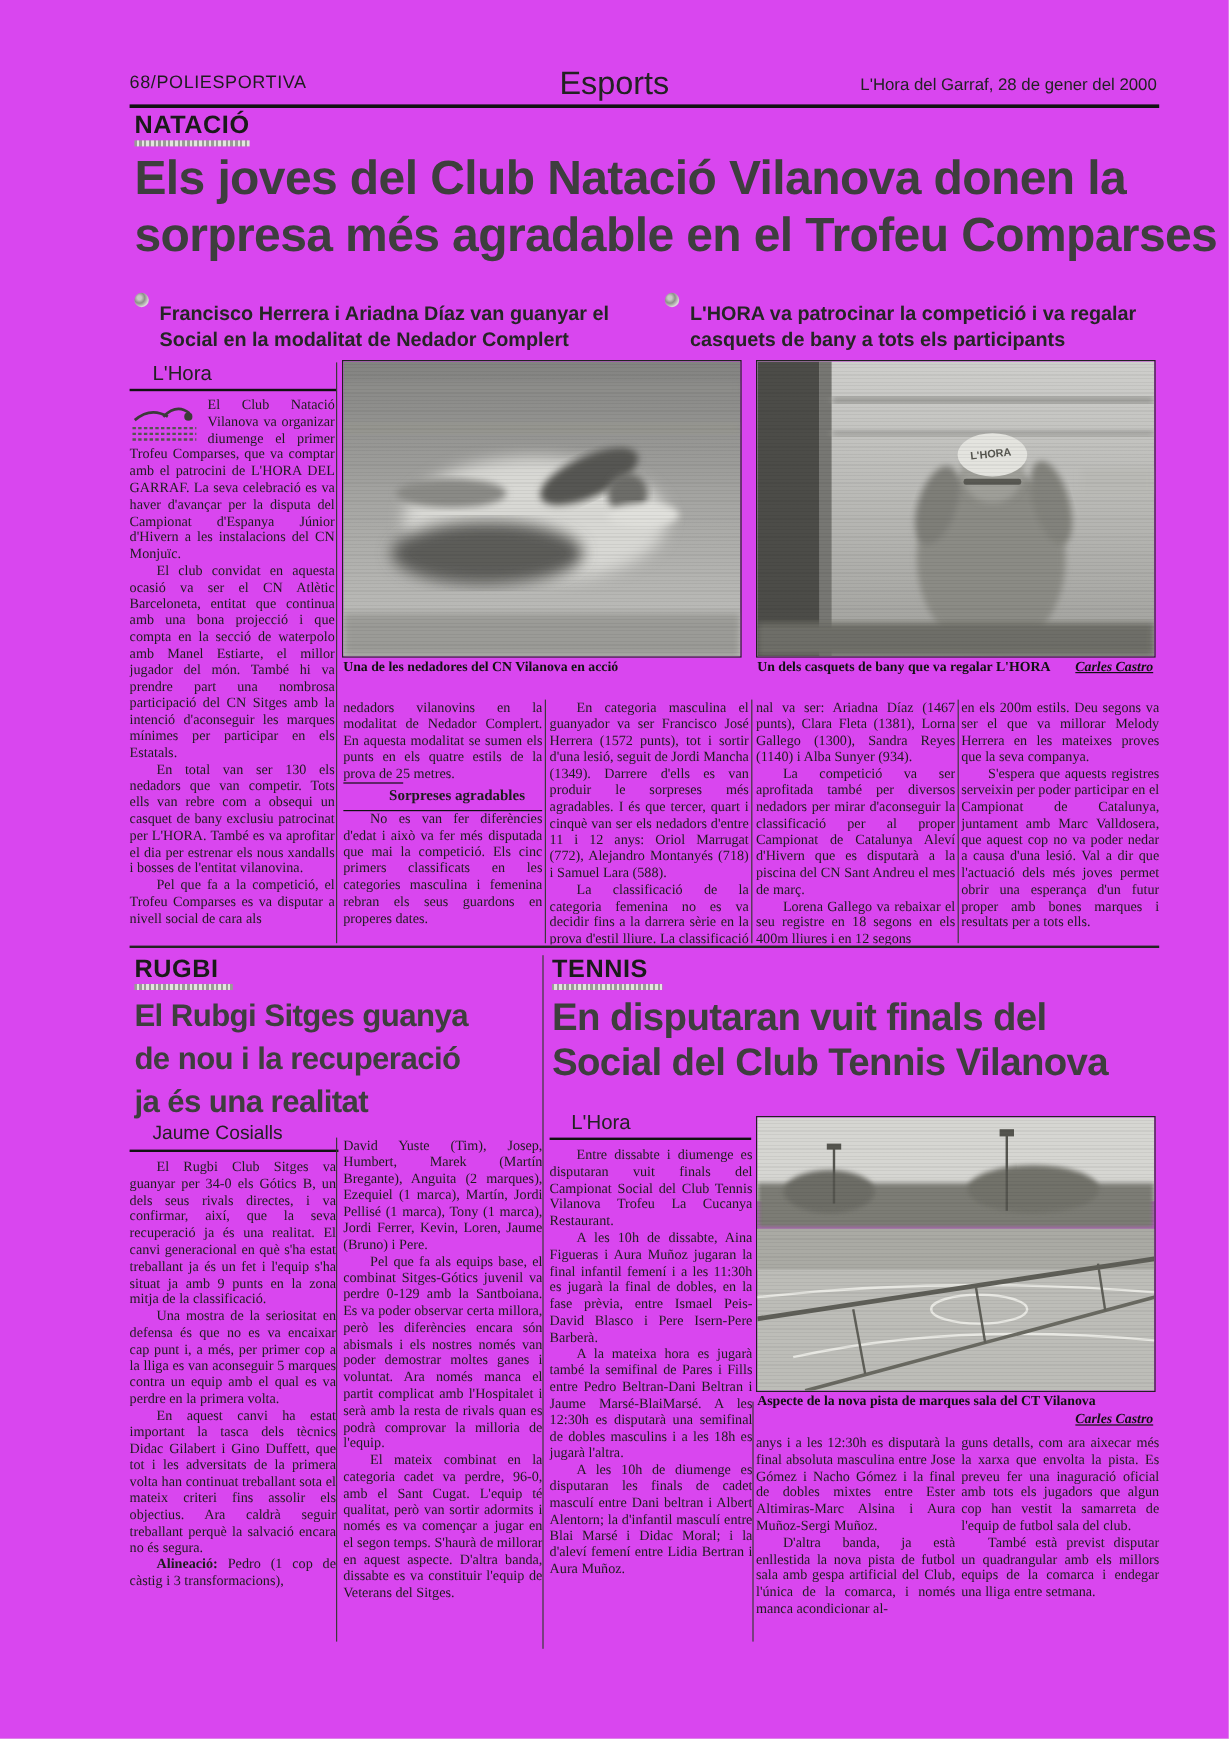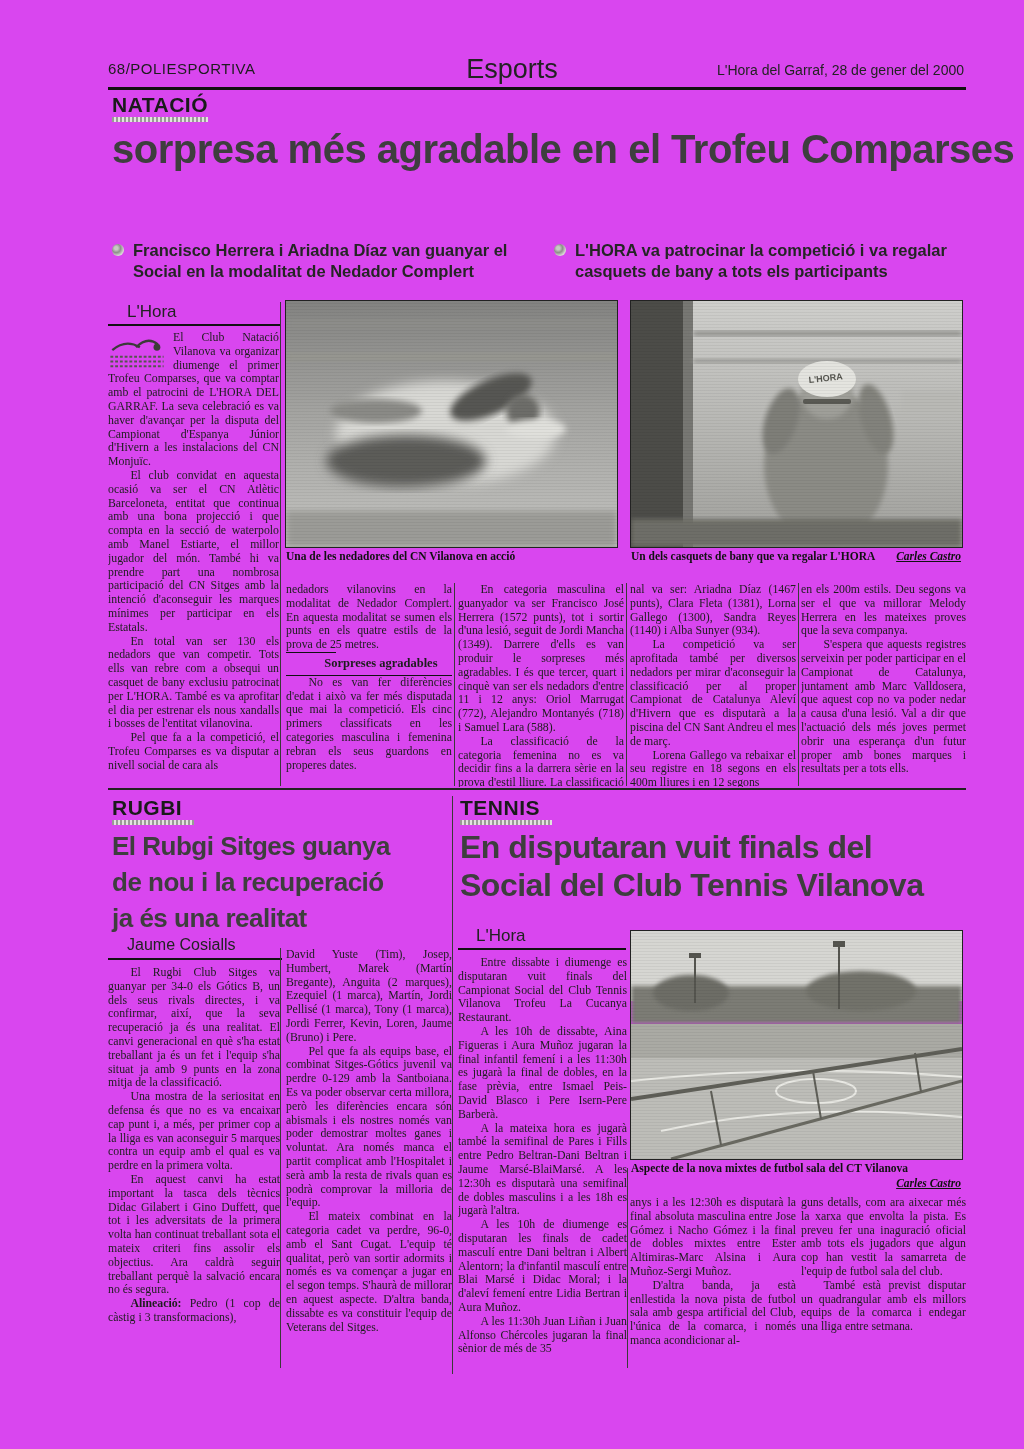--- a/index.html
+++ b/index.html
@@ -25,21 +25,21 @@
   .headline div{white-space:nowrap;}
   .hl-natacio{left:112px;top:126px;font-size:40px;line-height:47px;}
   .hl-rugbi{left:112px;top:828px;font-size:26px;line-height:36px;}
   .hl-tennis{left:460px;top:828px;font-size:32px;line-height:38px;}
   
   .deck{position:absolute;left:112px;top:240px;width:862px;display:flex;gap:34px;}
   .deck-item{display:flex;align-items:flex-start;gap:9px;width:408px;}
   .flower{width:12px;height:12px;margin-top:4px;border-radius:50%;flex:0 0 12px;
           background:radial-gradient(circle at 35% 35%,#c9c9c5 15%,#8f8f8b 40%,#d8d8d4 70%);}
   .deck-text{font-family:"Liberation Sans",sans-serif;font-weight:bold;font-size:16.5px;
-             line-height:21px;color:#252525;}
+             line-height:21px;color:#252525;margin-top:12px;}
   
   .byline{position:absolute;font-family:"Liberation Sans",sans-serif;font-size:17px;color:#222;}
   .byline-rule{position:absolute;height:2px;background:#111;}
   
   .col{position:absolute;font-size:11.8px;line-height:13.8px;text-align:justify;overflow:hidden;}
   .col p{margin:0;text-indent:1.9em;}
   .col p.cont{text-indent:0;}
   .logo-swimmer{float:left;width:58px;height:38px;margin:2px 7px 0 0;}
   .mini-head{font-weight:bold;text-align:center;font-size:12.5px;margin:7px 0 6px 0;
              padding:5px 0 4px 0;border-bottom:1.5px solid #111;position:relative;text-indent:0;}
@@ -61,20 +61,21 @@
 
   <div class="folio">68/POLIESPORTIVA</div>
   <div class="masthead">Esports</div>
   <div class="dateline">L'Hora del Garraf, 28 de gener del 2000</div>
   <div class="rule-thick" style="top:87px"></div>
 
   <div class="sec-label" style="left:112px;top:93px">NATACIÓ</div>
   <div class="fuzz" style="left:112px;top:117px;width:96px"></div>
 
   <div class="headline hl-natacio">
+    <div>Els joves del Club Natació Vilanova donen la</div>
     <div>sorpresa més agradable en el Trofeu Comparses</div>
   </div>
 
   <div class="deck">
     <div class="deck-item">
       <span class="flower"></span>
       <span class="deck-text">Francisco Herrera i Ariadna Díaz van guanyar el Social en la modalitat de Nedador Complert</span>
     </div>
     <div class="deck-item">
       <span class="flower"></span>
@@ -226,21 +227,20 @@
   </div>
 
   <div class="byline" style="left:476px;top:926px">L'Hora</div>
   <div class="byline-rule" style="left:458px;top:948px;width:168px"></div>
 
   <div class="col" style="left:458px;top:956px;width:169px;height:414px">
     <p>Entre dissabte i diumenge es disputaran vuit finals del Campionat Social del Club Tennis Vilanova Trofeu La Cucanya Restaurant.</p>
     <p>A les 10h de dissabte, Aina Figueras i Aura Muñoz jugaran la final infantil femení i a les 11:30h es jugarà la final de dobles, en la fase prèvia, entre Ismael Peis-David Blasco i Pere Isern-Pere Barberà.</p>
     <p>A la mateixa hora es jugarà també la semifinal de Pares i Fills entre Pedro Beltran-Dani Beltran i Jaume Marsé-BlaiMarsé. A les 12:30h es disputarà una semifinal de dobles masculins i a les 18h es jugarà l'altra.</p>
     <p>A les 10h de diumenge es disputaran les finals de cadet masculí entre Dani beltran i Albert Alentorn; la d'infantil masculí entre Blai Marsé i Didac Moral; i la d'aleví femení entre Lidia Bertran i Aura Muñoz.</p>
-    <p>A les 11:30h Juan Liñan i Juan Alfonso Chércoles jugaran la final sènior de més de 35</p>
   </div>
 
   <div class="photo" style="left:630px;top:930px;width:331px;height:228px">
     <svg width="331" height="228" viewBox="0 0 331 228">
       <defs>
         <filter id="blur4">
             <feGaussianBlur stdDeviation="2"></feGaussianBlur>
           </filter>
       </defs>
       <rect width="331" height="70" fill="#d6d6d2"></rect>
@@ -257,21 +257,21 @@
       <path d="M30 200 Q165 170 331 186" fill="none" stroke="#e8e8e3" stroke-width="2"></path>
       <ellipse cx="185" cy="160" rx="40" ry="12" fill="none" stroke="#e8e8e3" stroke-width="2"></ellipse>
       <line x1="0" y1="168" x2="331" y2="118" stroke="#5f5f58" stroke-width="4"></line>
       <line x1="40" y1="228" x2="331" y2="150" stroke="#6a6a62" stroke-width="3"></line>
       <line x1="90" y1="214" x2="80" y2="160" stroke="#5f5f58" stroke-width="2"></line>
       <line x1="190" y1="188" x2="182" y2="140" stroke="#5f5f58" stroke-width="2"></line>
       <line x1="290" y1="161" x2="284" y2="122" stroke="#5f5f58" stroke-width="2"></line>
     </svg>
   </div>
 
-  <div class="caption" style="left:631px;top:1162px;width:330px">Aspecte de la nova mixtes de futbol sala del CT Vilanova</div>
+  <div class="caption" style="left:631px;top:1162px;width:330px">Aspecte de la nova pista de marques sala del CT Vilanova</div>
   <div class="caption" style="left:631px;top:1177px;width:330px;text-align:right">
     <span class="credit">Carles Castro</span>
   </div>
 
   <div class="col" style="left:630px;top:1196px;width:166px;height:186px">
     <p class="cont">anys i a les 12:30h es disputarà la final absoluta masculina entre Jose Gómez i Nacho Gómez i la final de dobles mixtes entre Ester Altimiras-Marc Alsina i Aura Muñoz-Sergi Muñoz.</p>
     <p>D'altra banda, ja està enllestida la nova pista de futbol sala amb gespa artificial del Club, l'única de la comarca, i només manca acondicionar al-</p>
   </div>
 
   <div class="col" style="left:801px;top:1196px;width:165px;height:186px">

